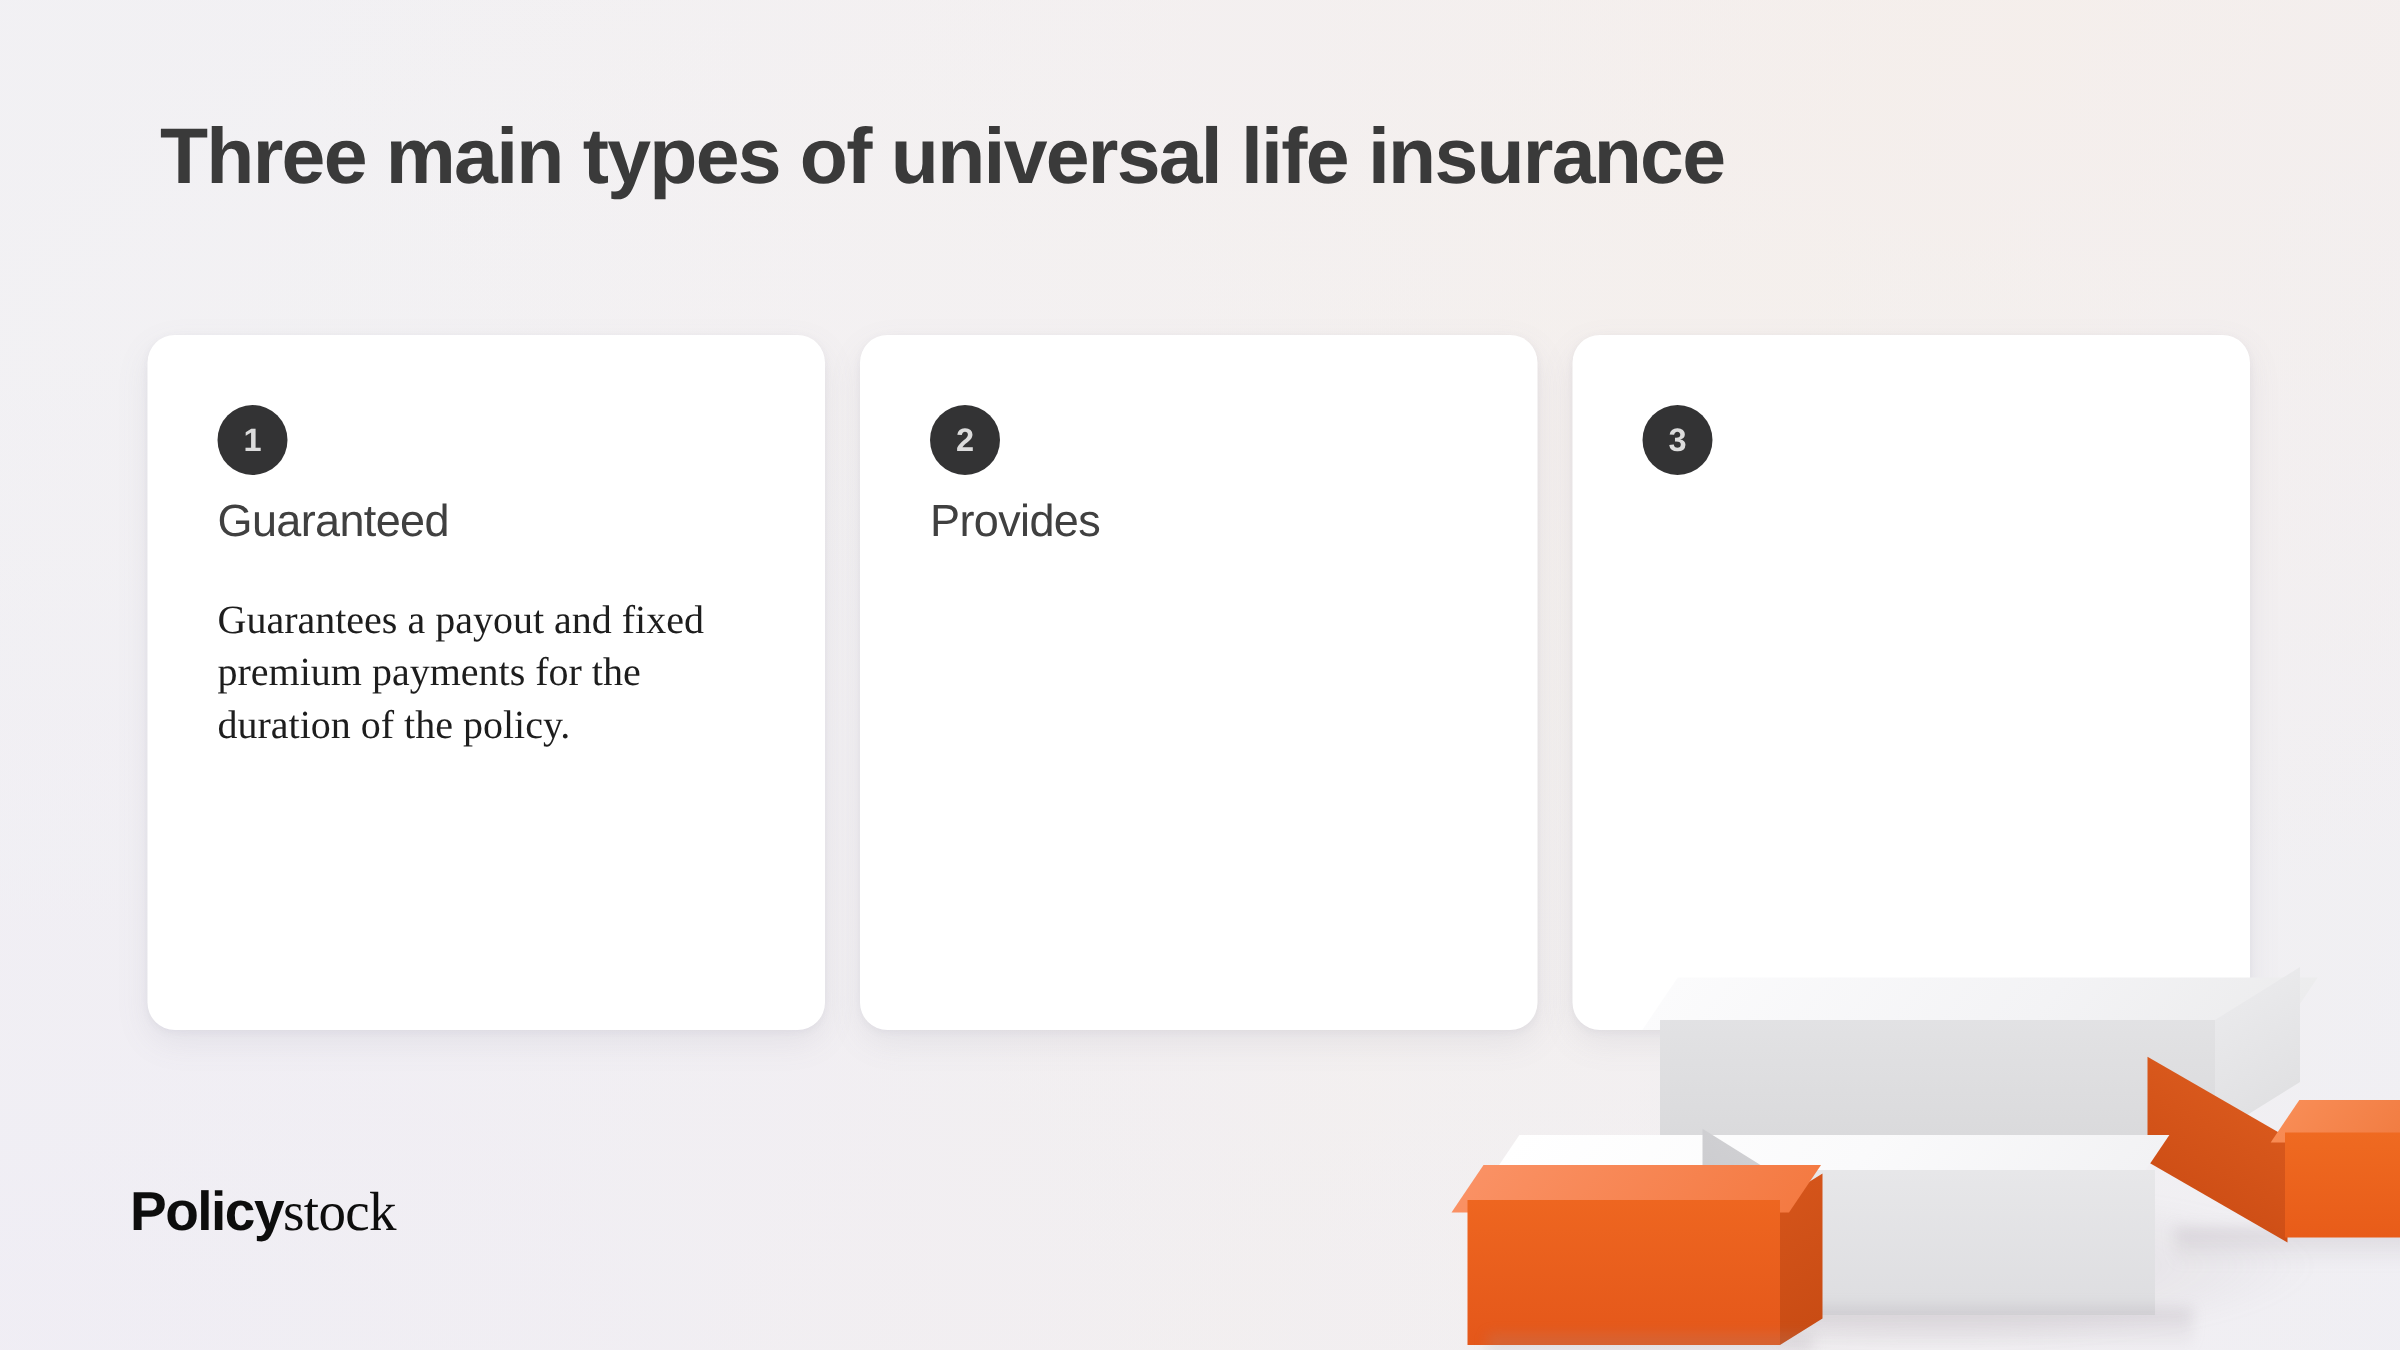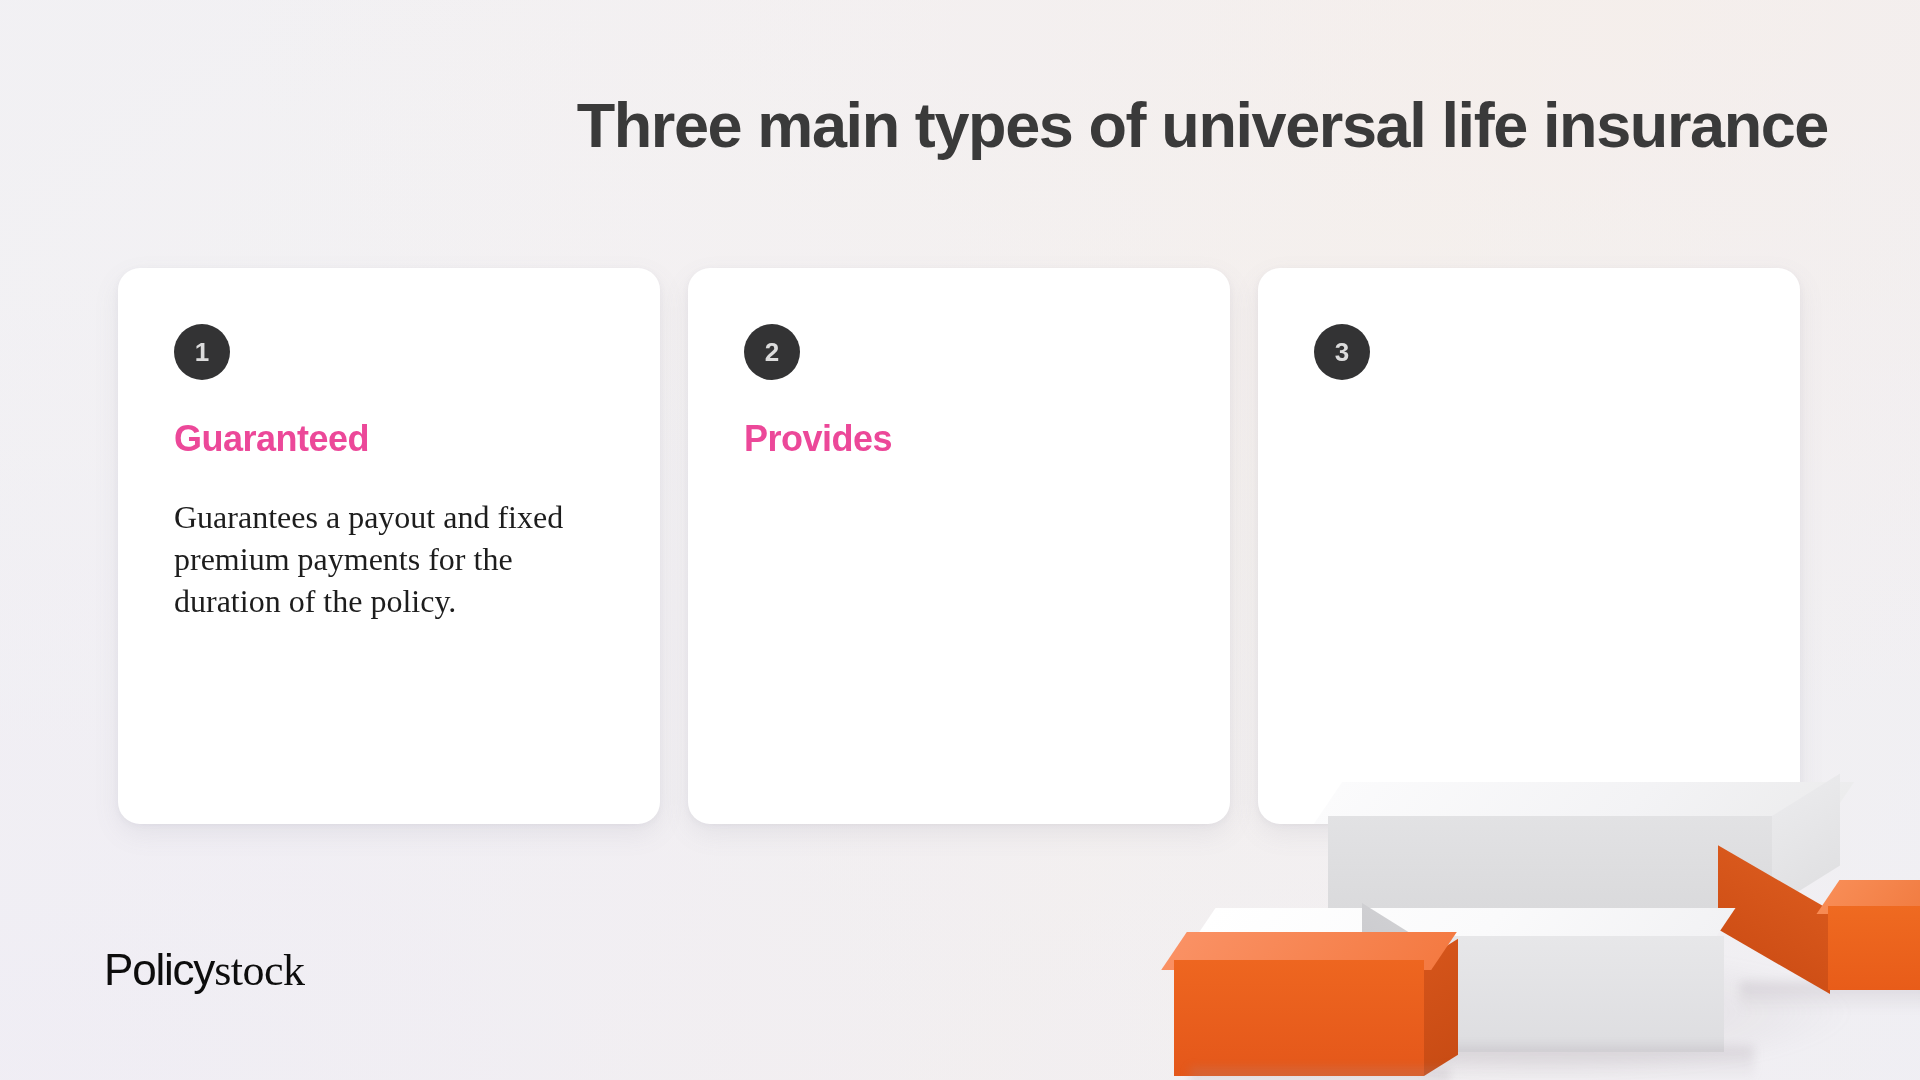--- a/index.html
+++ b/index.html
@@ -27,21 +27,20 @@
   
   #page-title {
     position:absolute; left:128px; top:92px;
     width:1700px;
     font-size:63px;
     font-weight:700;
     letter-spacing:-1.4px;
     color:#3a3a3a;
     line-height:1.07;
     white-space:nowrap;
-    text-align:right;
   }
 
   
   #cards { position:absolute; left:118px; top:268px; display:flex; gap:28px; }
   .card {
     width:542px; height:556px;
     background:#ffffff;
     border-radius:22px;
     box-shadow:0 10px 26px rgba(120,120,140,.10), 0 2px 6px rgba(120,120,140,.07);
     padding:56px 52px 0 56px;
@@ -49,41 +48,41 @@
   }
   .badge {
     width:56px; height:56px; border-radius:50%;
     background:#333334;
     display:flex; align-items:center; justify-content:center;
     color:#dcdcdc;
     font-size:26px; font-weight:600;
     letter-spacing:0; line-height:1;
   }
   .card-heading {
-    margin-top:38px;
-    font-size:36px; font-weight:700;
+    margin-top:16px;
+    font-size:36px; font-weight:400;
     letter-spacing:-.5px;
-    color:#ec4899;
+    color:#404040;
   }
   .card-body {
     margin-top:36px;
     font-family:"Liberation Serif", serif;
     font-size:32px;
     line-height:1.32;
     color:#1d1d1d;
     max-width:430px;
   }
 
   
   #logo {
     position:absolute; left:104px; top:948px;
     font-size:44px; line-height:1; color:#0d0d0d;
     white-space:nowrap;
   }
-  #logo .logo-policy { font-weight:400; letter-spacing:-1.2px; font-family:"Liberation Sans", sans-serif; }
+  #logo .logo-policy { font-weight:700; letter-spacing:-1.2px; font-family:"Liberation Sans", sans-serif; }
   #logo .logo-genius { font-family:"Liberation Serif", serif; font-weight:400; letter-spacing:-.5px; }
 
   
   #blocks { position:absolute; left:1180px; top:760px; width:740px; height:320px; }
   #blocks .shadow-soft {
     position:absolute; left:20px; top:170px; width:700px; height:150px;
     background:radial-gradient(60% 60% at 50% 55%, rgba(150,140,150,.22) 0%, rgba(150,140,150,0) 72%);
     filter:blur(6px);
   }
   .blk { position:absolute; }

